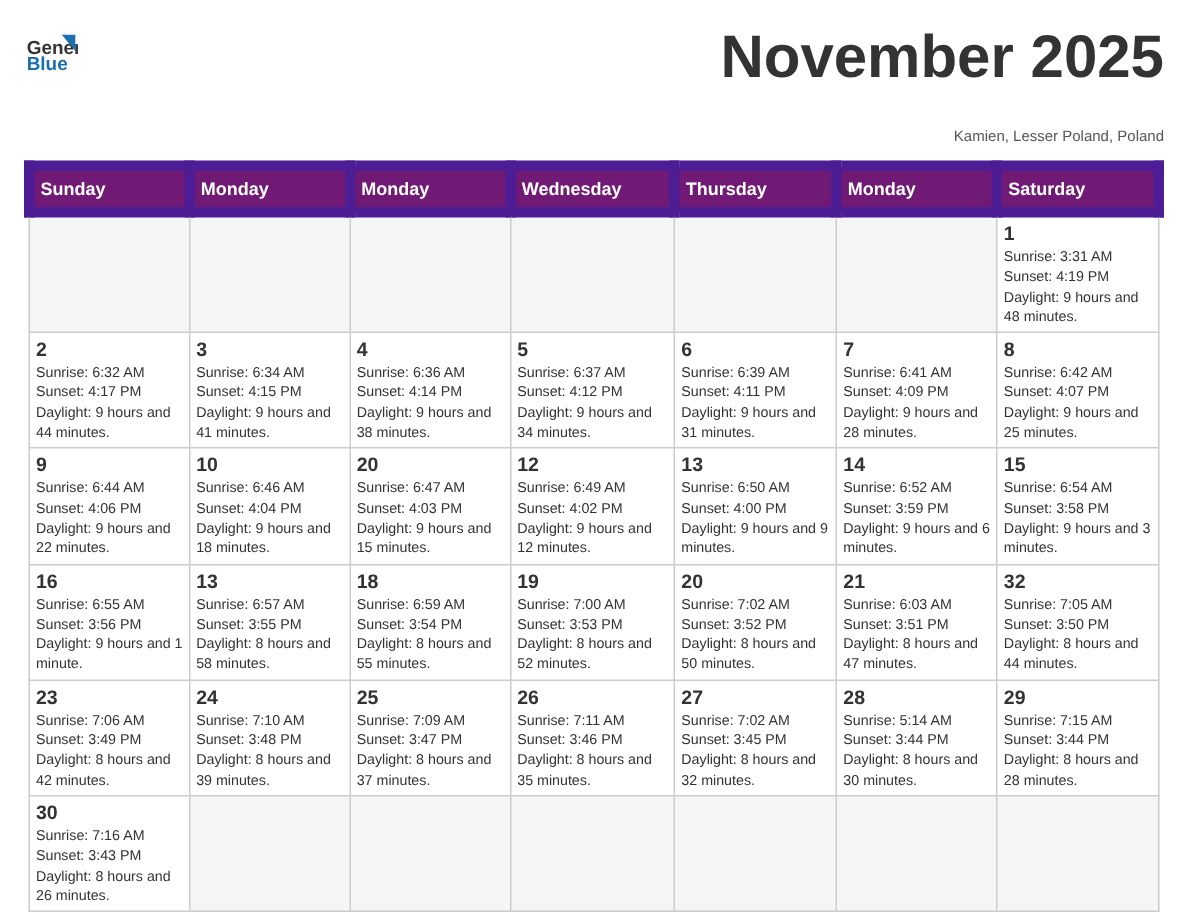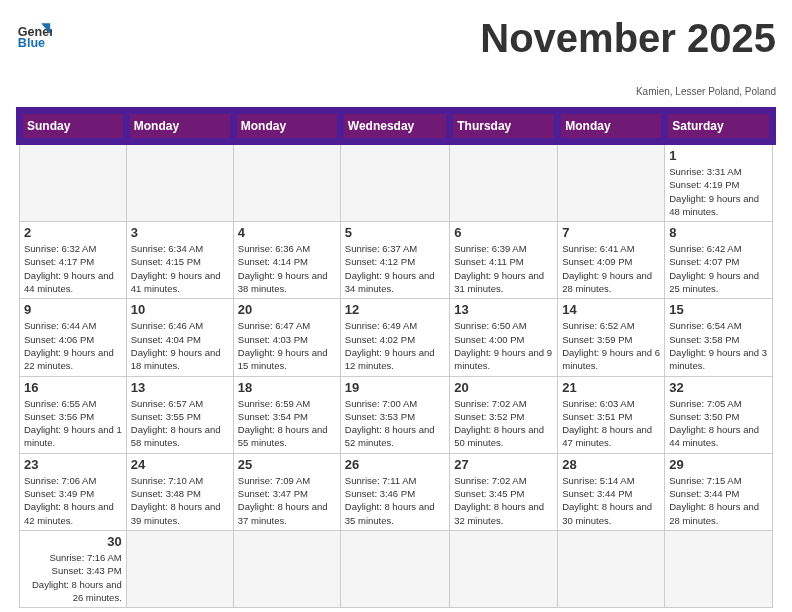--- a/index.html
+++ b/index.html
@@ -78,21 +78,20 @@
       display: block;
       margin-bottom: 2px;
     }
     .day-info {
       font-size: 9.5px;
       color: #333;
       line-height: 1.4;
     }
     .last-row td {
       min-height: 55px;
-      text-align: right;
     }
   </style>
 </head>
 <body>
 
 <div class="page">
   <div class="header">
     <div class="logo">
       <svg class="logo-icon" viewBox="0 0 40 40">
         <text x="2" y="22" font-size="14" font-weight="bold" fill="#333">General</text>

